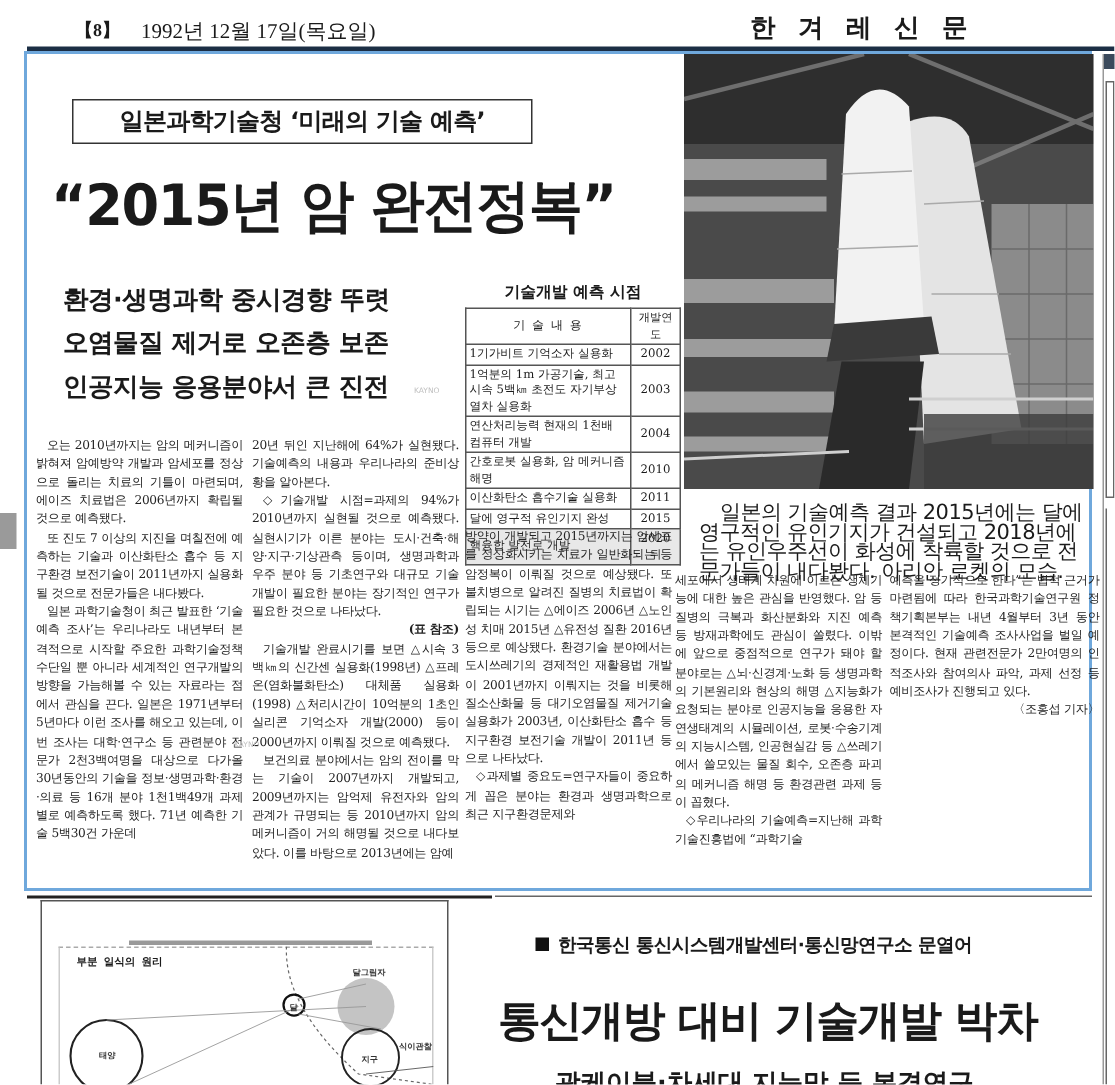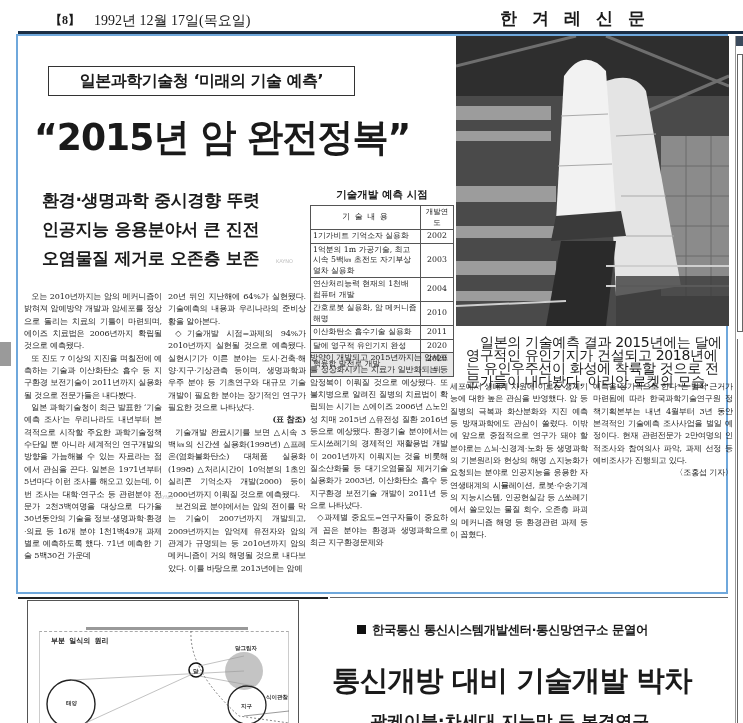--- a/index.html
+++ b/index.html
@@ -84,22 +84,22 @@
 </div>
 <div class="left-sidebar-mark"></div>
 
 <div class="article-frame"></div>
 
 <div class="kicker-box">일본과학기술청 ‘미래의 기술 예측’</div>
 <div class="headline">“2015년 암 완전정복”</div>
 
 <div class="subheads">
   <div>환경·생명과학 중시경향 뚜렷</div>
+  <div>오염물질 제거로 오존층 보존</div>
   <div>인공지능 응용분야서 큰 진전</div>
-  <div>오염물질 제거로 오존층 보존</div>
 </div>
 
 <div class="table-block">
   <div class="table-title">기술개발 예측 시점</div>
   <table class="predict">
     <tbody>
         <tr>
       <th>기 술 내 용</th>
       <th style="letter-spacing:0;font-size:7.5px;margin-top:24px;">개발연도</th>
     </tr>
@@ -118,21 +118,21 @@
     <tr>
       <td>간호로봇 실용화, 암 메커니즘 해명</td>
       <td class="year">2010</td>
     </tr>
     <tr>
       <td>이산화탄소 흡수기술 실용화</td>
       <td class="year">2011</td>
     </tr>
     <tr>
       <td>달에 영구적 유인기지 완성</td>
-      <td class="year">2020</td>
+      <td class="year">2015</td>
     </tr>
     <tr class="last">
       <td>핵융합 발전로 개발</td>
       <td class="year">2020 뒤</td>
     </tr>
   </tbody>
     </table>
 </div>
 
 <div class="photo">
@@ -198,20 +198,21 @@
   <p>보건의료 분야에서는 암의 전이를 막는 기술이 2007년까지 개발되고, 2009년까지는 암억제 유전자와 암의 관계가 규명되는 등 2010년까지 암의 메커니즘이 거의 해명될 것으로 내다보았다. 이를 바탕으로 2013년에는 암예</p>
 </div>
 
 <div class="body-col col3">
   <p class="noindent">방약이 개발되고 2015년까지는 암세포를 정상화시키는 치료가 일반화되는 등 암정복이 이뤄질 것으로 예상됐다. 또 불치병으로 알려진 질병의 치료법이 확립되는 시기는 △에이즈 2006년 △노인성 치매 2015년 △유전성 질환 2016년 등으로 예상됐다. 환경기술 분야에서는 도시쓰레기의 경제적인 재활용법 개발이 2001년까지 이뤄지는 것을 비롯해 질소산화물 등 대기오염물질 제거기술 실용화가 2003년, 이산화탄소 흡수 등 지구환경 보전기술 개발이 2011년 등으로 나타났다.</p>
   <p>◇과제별 중요도=연구자들이 중요하게 꼽은 분야는 환경과 생명과학으로 최근 지구환경문제와</p>
 </div>
 
 <div class="body-col col4">
   <p class="noindent">세포에서 생태계 차원에 이르는 생체기능에 대한 높은 관심을 반영했다. 암 등 질병의 극복과 화산분화와 지진 예측 등 방재과학에도 관심이 쏠렸다. 이밖에 앞으로 중점적으로 연구가 돼야 할 분야로는 △뇌·신경계·노화 등 생명과학의 기본원리와 현상의 해명 △지능화가 요청되는 분야로 인공지능을 응용한 자연생태계의 시뮬레이션, 로봇·수송기계의 지능시스템, 인공현실감 등 △쓰레기에서 쓸모있는 물질 회수, 오존층 파괴의 메커니즘 해명 등 환경관련 과제 등이 꼽혔다.</p>
+  <p>◇우리나라의 기술예측=지난해 과학기술진흥법에 “과학기술</p>
 </div>
 
 <div class="body-col col5">
   <p class="noindent">예측을 정기적으로 한다”는 법적 근거가 마련됨에 따라 한국과학기술연구원 정책기획본부는 내년 4월부터 3년 동안 본격적인 기술예측 조사사업을 벌일 예정이다. 현재 관련전문가 2만여명의 인적조사와 참여의사 파악, 과제 선정 등 예비조사가 진행되고 있다.</p>
   <p class="byline">〈조홍섭 기자〉</p>
 </div>
 
 <span class="watermark" style="left:276px;top:258px;">KAYNO</span>
 <span class="watermark" style="left:156px;top:494px;">KAYNO</span>
 

